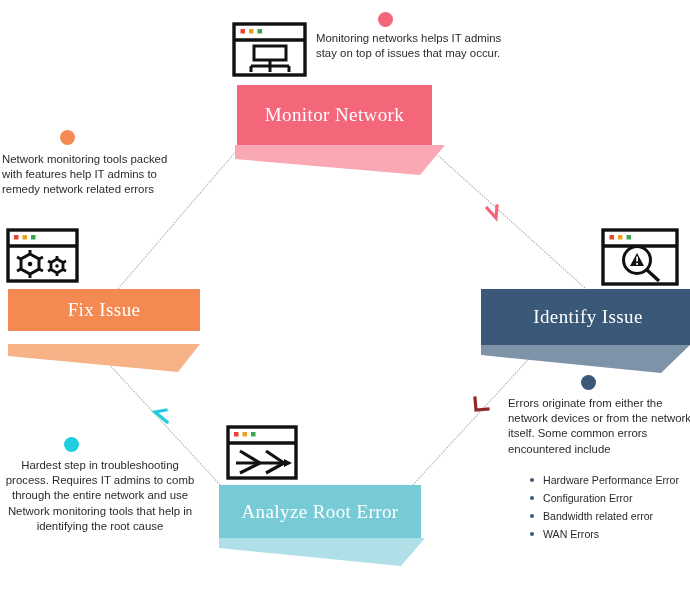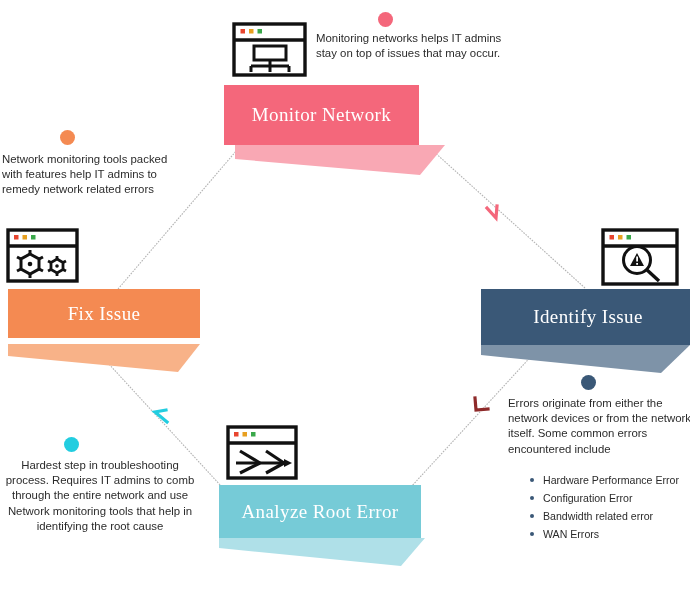--- a/index.html
+++ b/index.html
@@ -108,21 +108,21 @@
     <polyline points="487,208 496,218 497,206" fill="none" stroke="#F4677B" stroke-width="3.2" stroke-linecap="square" stroke-linejoin="miter"></polyline>
 
     <polyline points="475,398 476,410 488,409" fill="none" stroke="#8E2A2A" stroke-width="3.2" stroke-linecap="square" stroke-linejoin="miter"></polyline>
 
     <polyline points="167,422 155,412 166,410" fill="none" stroke="#22CDE0" stroke-width="3.2" stroke-linecap="square" stroke-linejoin="miter"></polyline>
   </svg>
 
   <svg class="stage-shadow" style="left:235px; top:145px;" width="210" height="32" viewBox="0 0 210 32">
     <polygon points="0,0 210,0 185,30 0,14" fill="#F9A8B4"></polygon>
   </svg>
-  <div class="stage-box" style="left:224px; top:85px; width:195px; height:60px; background:#F4677B;">
+  <div class="stage-box" style="left:237px; top:85px; width:195px; height:60px; background:#F4677B;">
     <span>Monitor Network</span>
   </div>
 
   <svg class="icon-card" style="left:232px; top:22px;" width="75" height="55" viewBox="0 0 75 55">
     <rect x="2" y="2" width="71" height="51" fill="#ffffff" stroke="#111111" stroke-width="3.4"></rect>
     <line x1="2" y1="18" x2="73" y2="18" stroke="#111111" stroke-width="3.4"></line>
     <rect x="8.5" y="7" width="4.5" height="4.5" fill="#E8452F"></rect>
     <rect x="17" y="7" width="4.5" height="4.5" fill="#E8A020"></rect>
     <rect x="25.5" y="7" width="4.5" height="4.5" fill="#3AA84A"></rect>
     <rect x="22" y="24" width="32" height="14" fill="#ffffff" stroke="#111111" stroke-width="3"></rect>
@@ -190,21 +190,21 @@
   </svg>
 
   <div class="dot" style="left:64px; top:437px; background:#22CDE0;"></div>
   <div class="note" style="left:2px; top:458px; width:196px;text-align:center;">
     <p>Hardest step in troubleshooting process. Requires IT admins to comb through the entire network and use Network monitoring tools that help in identifying the root cause</p>
   </div>
 
   <svg class="stage-shadow" style="left:8px; top:344px;" width="192" height="30" viewBox="0 0 192 30">
     <polygon points="0,0 192,0 170,28 0,12" fill="#F8B288"></polygon>
   </svg>
-  <div class="stage-box" style="left:8px; top:289px; width:192px; height:49px; background:#F48A52;">
+  <div class="stage-box" style="left:8px; top:289px; width:192px; height:42px; background:#F48A52;">
     <span>Fix Issue</span>
   </div>
 
   <svg class="icon-card" style="left:6px; top:228px;" width="73" height="55" viewBox="0 0 73 55">
     <rect x="2" y="2" width="69" height="51" fill="#ffffff" stroke="#111111" stroke-width="3.4"></rect>
     <line x1="2" y1="18" x2="71" y2="18" stroke="#111111" stroke-width="3.4"></line>
     <rect x="8" y="7" width="4.5" height="4.5" fill="#E8452F"></rect>
     <rect x="16.5" y="7" width="4.5" height="4.5" fill="#E8A020"></rect>
     <rect x="25" y="7" width="4.5" height="4.5" fill="#3AA84A"></rect>
 

